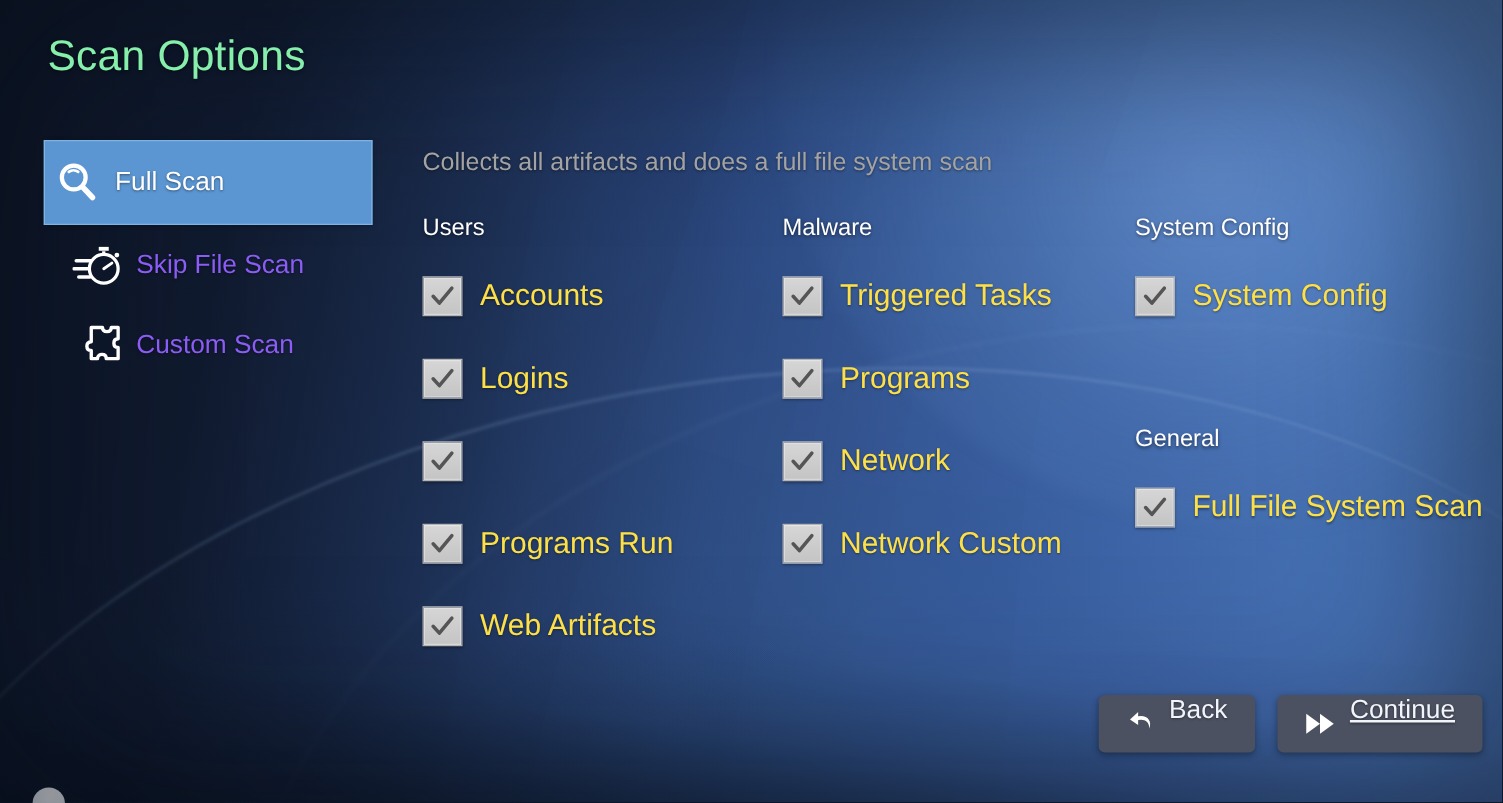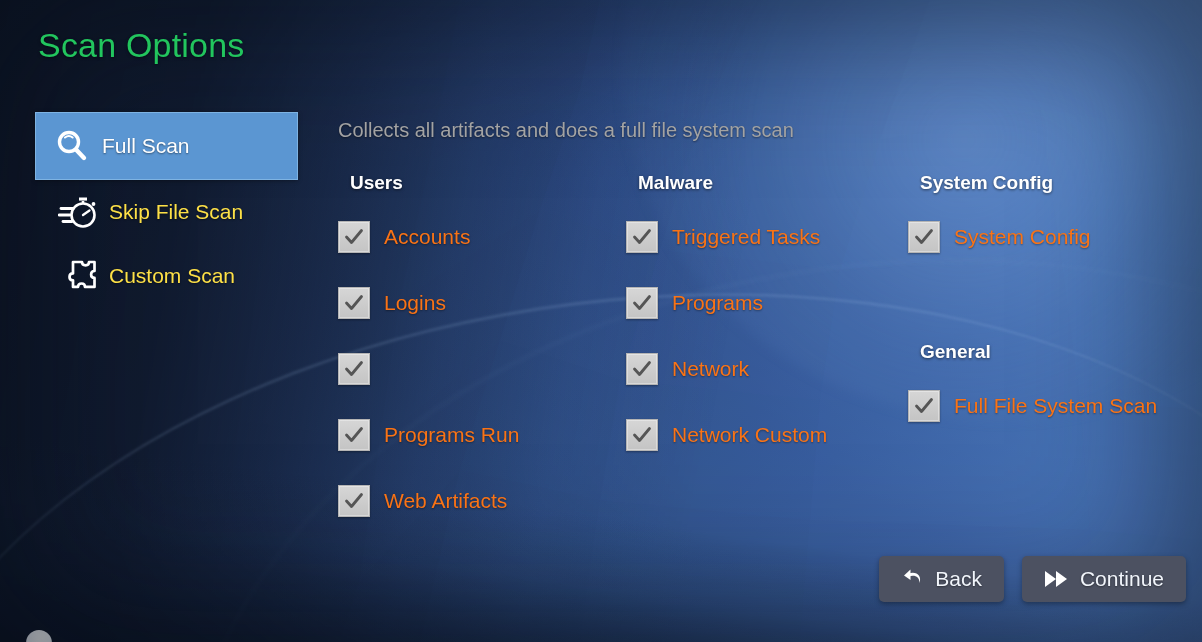--- a/index.html
+++ b/index.html
@@ -76,55 +76,54 @@
   }
 
   
   .content { position: absolute; inset: 0; }
 
   .page-title {
     position: absolute;
     left: 38px; top: 26px;
     font-size: 34px;
     font-weight: 400;
-    color: #22c55e;
+    color: #86efac;
     letter-spacing: 0.2px;
     text-shadow: 0 1px 3px rgba(0,0,0,0.5);
   }
 
   
   .sidebar {
     position: absolute;
     left: 35px; top: 112px;
     width: 263px;
   }
   .scan-mode {
     position: relative;
     display: flex;
     align-items: center;
     height: 68px;
     box-sizing: border-box;
-    padding-left: 10px;
     cursor: pointer;
   }
   .scan-mode.active {
     background: #5b96d2;
     border: 1px solid #7eb3e2;
     box-shadow: 0 1px 4px rgba(0,0,0,0.35);
   }
   .scan-mode .icon {
     width: 52px;
     display: flex;
     align-items: center;
     justify-content: center;
     flex: 0 0 auto;
   }
   .scan-mode .label {
     font-size: 21px;
-    color: #fde047;
+    color: #8b5cf6;
     margin-left: 4px;
     text-shadow: 0 1px 2px rgba(0,0,0,0.45);
     white-space: nowrap;
   }
   .scan-mode.active .label { color: #ffffff; }
   .scan-mode.skip { height: 64px; padding-left: 18px; }
   .scan-mode.custom { height: 64px; padding-left: 18px; }
 
   
   .description {
@@ -145,24 +144,24 @@
   .col {
     position: absolute;
     top: 0;
   }
   .col-users   { left: 0px;   width: 285px; }
   .col-malware { left: 288px; width: 280px; }
   .col-sysconf { left: 570px; width: 300px; }
 
   .group-title {
     font-size: 19px;
-    font-weight: bold;
+    font-weight: normal;
     color: #ffffff;
     text-shadow: 0 1px 3px rgba(0,0,0,0.55);
-    margin: 0 0 10px 12px;
+    margin: 0 0 10px 0;
     white-space: nowrap;
   }
   .group-title.second { margin-top: 71px; }
 
   .cb-row {
     display: flex;
     align-items: center;
     height: 66px;
     cursor: default;
   }
@@ -171,53 +170,52 @@
     flex: 0 0 auto;
     background: linear-gradient(180deg, #d6d6d6 0%, #cdcdcd 50%, #c4c4c4 100%);
     border: 1px solid #b4b4b4;
     box-shadow: inset 0 0 0 1px rgba(255,255,255,0.35), 0 1px 2px rgba(0,0,0,0.35);
     display: flex;
     align-items: center;
     justify-content: center;
   }
   .cb-label {
     margin-left: 14px;
-    font-size: 21px;
-    color: #f97316;
+    font-size: 24px;
+    color: #fde047;
     text-shadow: 0 1px 2px rgba(0,0,0,0.4);
     white-space: nowrap;
   }
 
   
   .btn-bar {
     position: absolute;
     right: 16px; bottom: 40px;
     display: flex;
     gap: 18px;
   }
   .btn {
     display: flex;
-    align-items: center;
     justify-content: center;
     gap: 10px;
     height: 46px;
     padding: 0 22px;
     border-radius: 5px;
     background: #4c5161;
     border: none;
     color: #f1f5fb;
     font-size: 21px;
     font-family: "Liberation Sans", sans-serif;
     cursor: pointer;
     box-shadow: 0 2px 5px rgba(0,0,0,0.35);
     text-shadow: 0 1px 2px rgba(0,0,0,0.4);
   }
   .btn .bi { display: flex; align-items: center; }
   .btn-back { min-width: 112px; }
-  .btn-continue { min-width: 148px; }
+  .btn-continue { min-width: 148px; text-decoration: underline; }
 </style>
 </head>
 <body>
 
 <div id="app">
 
   <div class="bg-base"></div>
   <div class="bg-glow-tr"></div>
   <svg class="bg-facets" width="1202" height="642" viewBox="0 0 1202 642">
     <g opacity="0.42">

